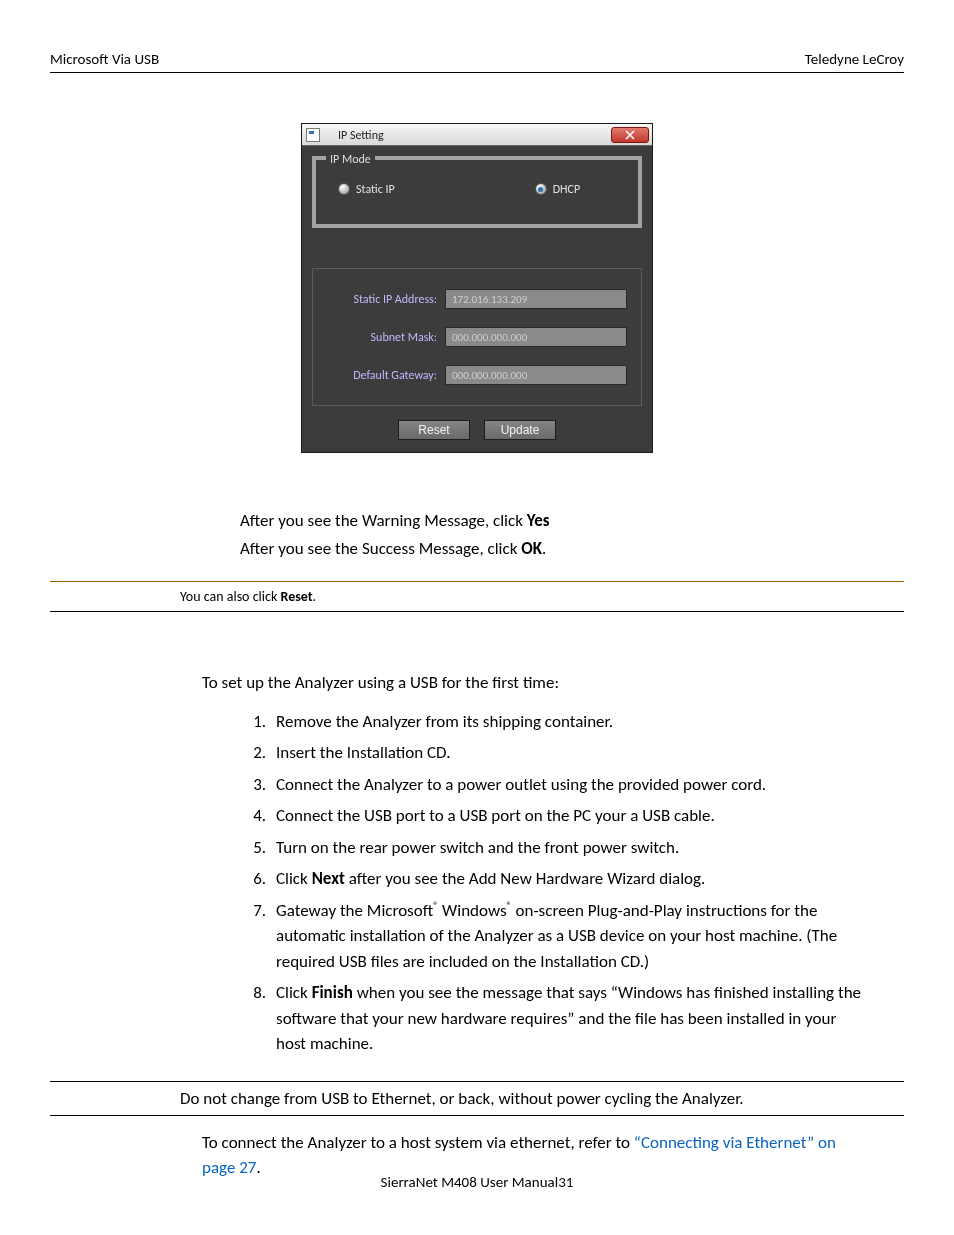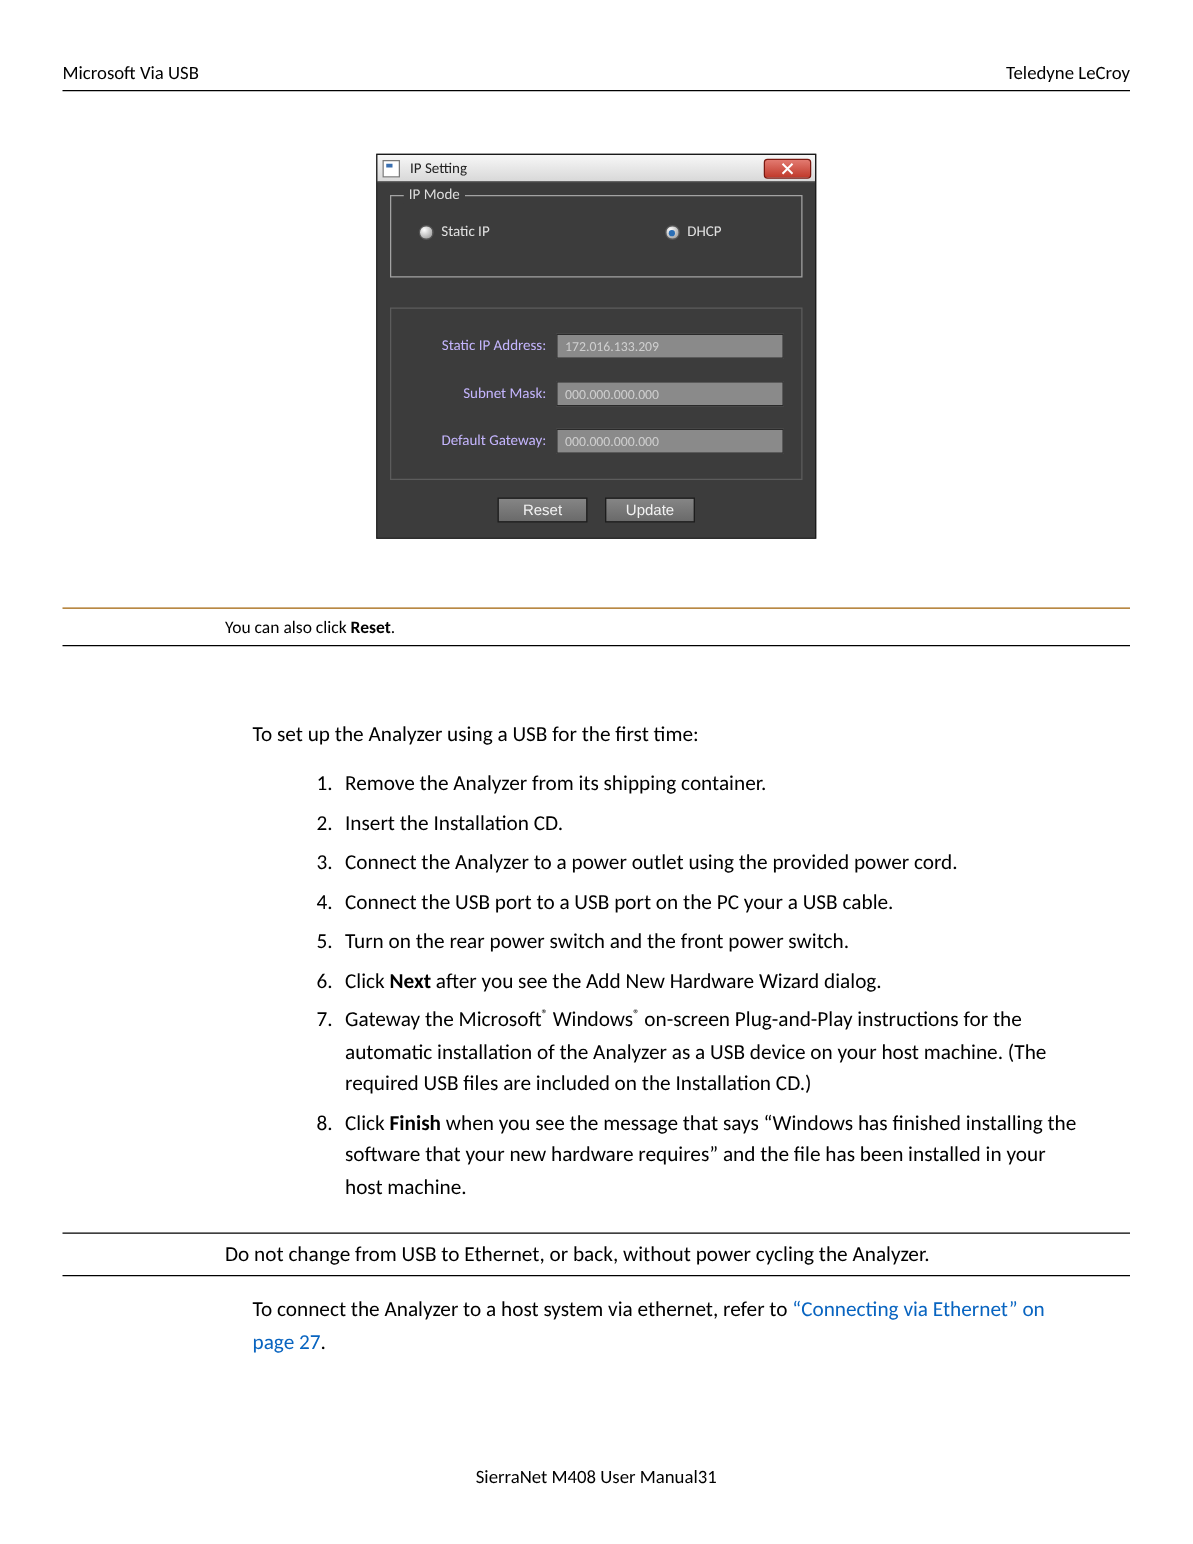--- a/index.html
+++ b/index.html
@@ -33,21 +33,21 @@
   }
   .titlebar {
     background: linear-gradient(#f7f7f7, #d8d8d8);
     height: 22px;
     display: flex;
     align-items: center;
     justify-content: space-between;
     padding: 0 3px 0 4px;
     border-bottom: 1px solid #666;
   }
-  .titlebar-left { display: flex; align-items: center; gap: 8px; }
+  .titlebar-left { display: flex; align-items: center; gap: 18px; }
   .app-icon {
     width: 14px; height: 14px;
     background: #fff;
     border: 1px solid #7a7a7a;
     position: relative;
     display: inline-block;
   }
   .app-icon::after {
     content: "";
     position: absolute;
@@ -62,24 +62,24 @@
     border-radius: 3px;
     display: flex; align-items: center; justify-content: center;
     cursor: pointer;
   }
   .close-btn svg { width: 10px; height: 10px; }
   .dialog-body {
     padding: 10px 10px 12px 10px;
     background: #3c3c3c;
   }
   .groupbox {
-    border: 1px solid #a3a3a3;
+    border: 4px solid #a3a3a3;
     position: relative;
     padding: 22px 14px 28px 14px;
-    margin-bottom: 24px;
+    margin-bottom: 40px;
   }
   .groupbox-legend {
     position: absolute;
     top: -8px; left: 10px;
     background: #3c3c3c;
     padding: 0 4px;
     font-size: 12px;
     color: #ddd;
   }
   .radio-row {
@@ -253,20 +253,28 @@
         </div>
       </div>
 
       <div class="btn-row">
         <button class="dlg-btn">Reset</button>
         <button class="dlg-btn">Update</button>
       </div>
     </div>
   </div>
 
+  <div class="indented">
+    <p class="para">
+      <span>After you see the Warning Message, click </span><span class="bold">Yes</span>
+    </p>
+    <p class="para">
+      <span>After you see the Success Message, click </span><span class="bold">OK</span><span>.</span>
+    </p>
+  </div>
 
   <div class="note-box">
     <span>You can also click </span><span class="bold">Reset</span><span>.</span>
   </div>
 
   <p class="intro">To set up the Analyzer using a USB for the first time:</p>
 
   <ol class="list">
     <li>Remove the Analyzer from its shipping container.</li>
     <li>Insert the Installation CD.</li>

